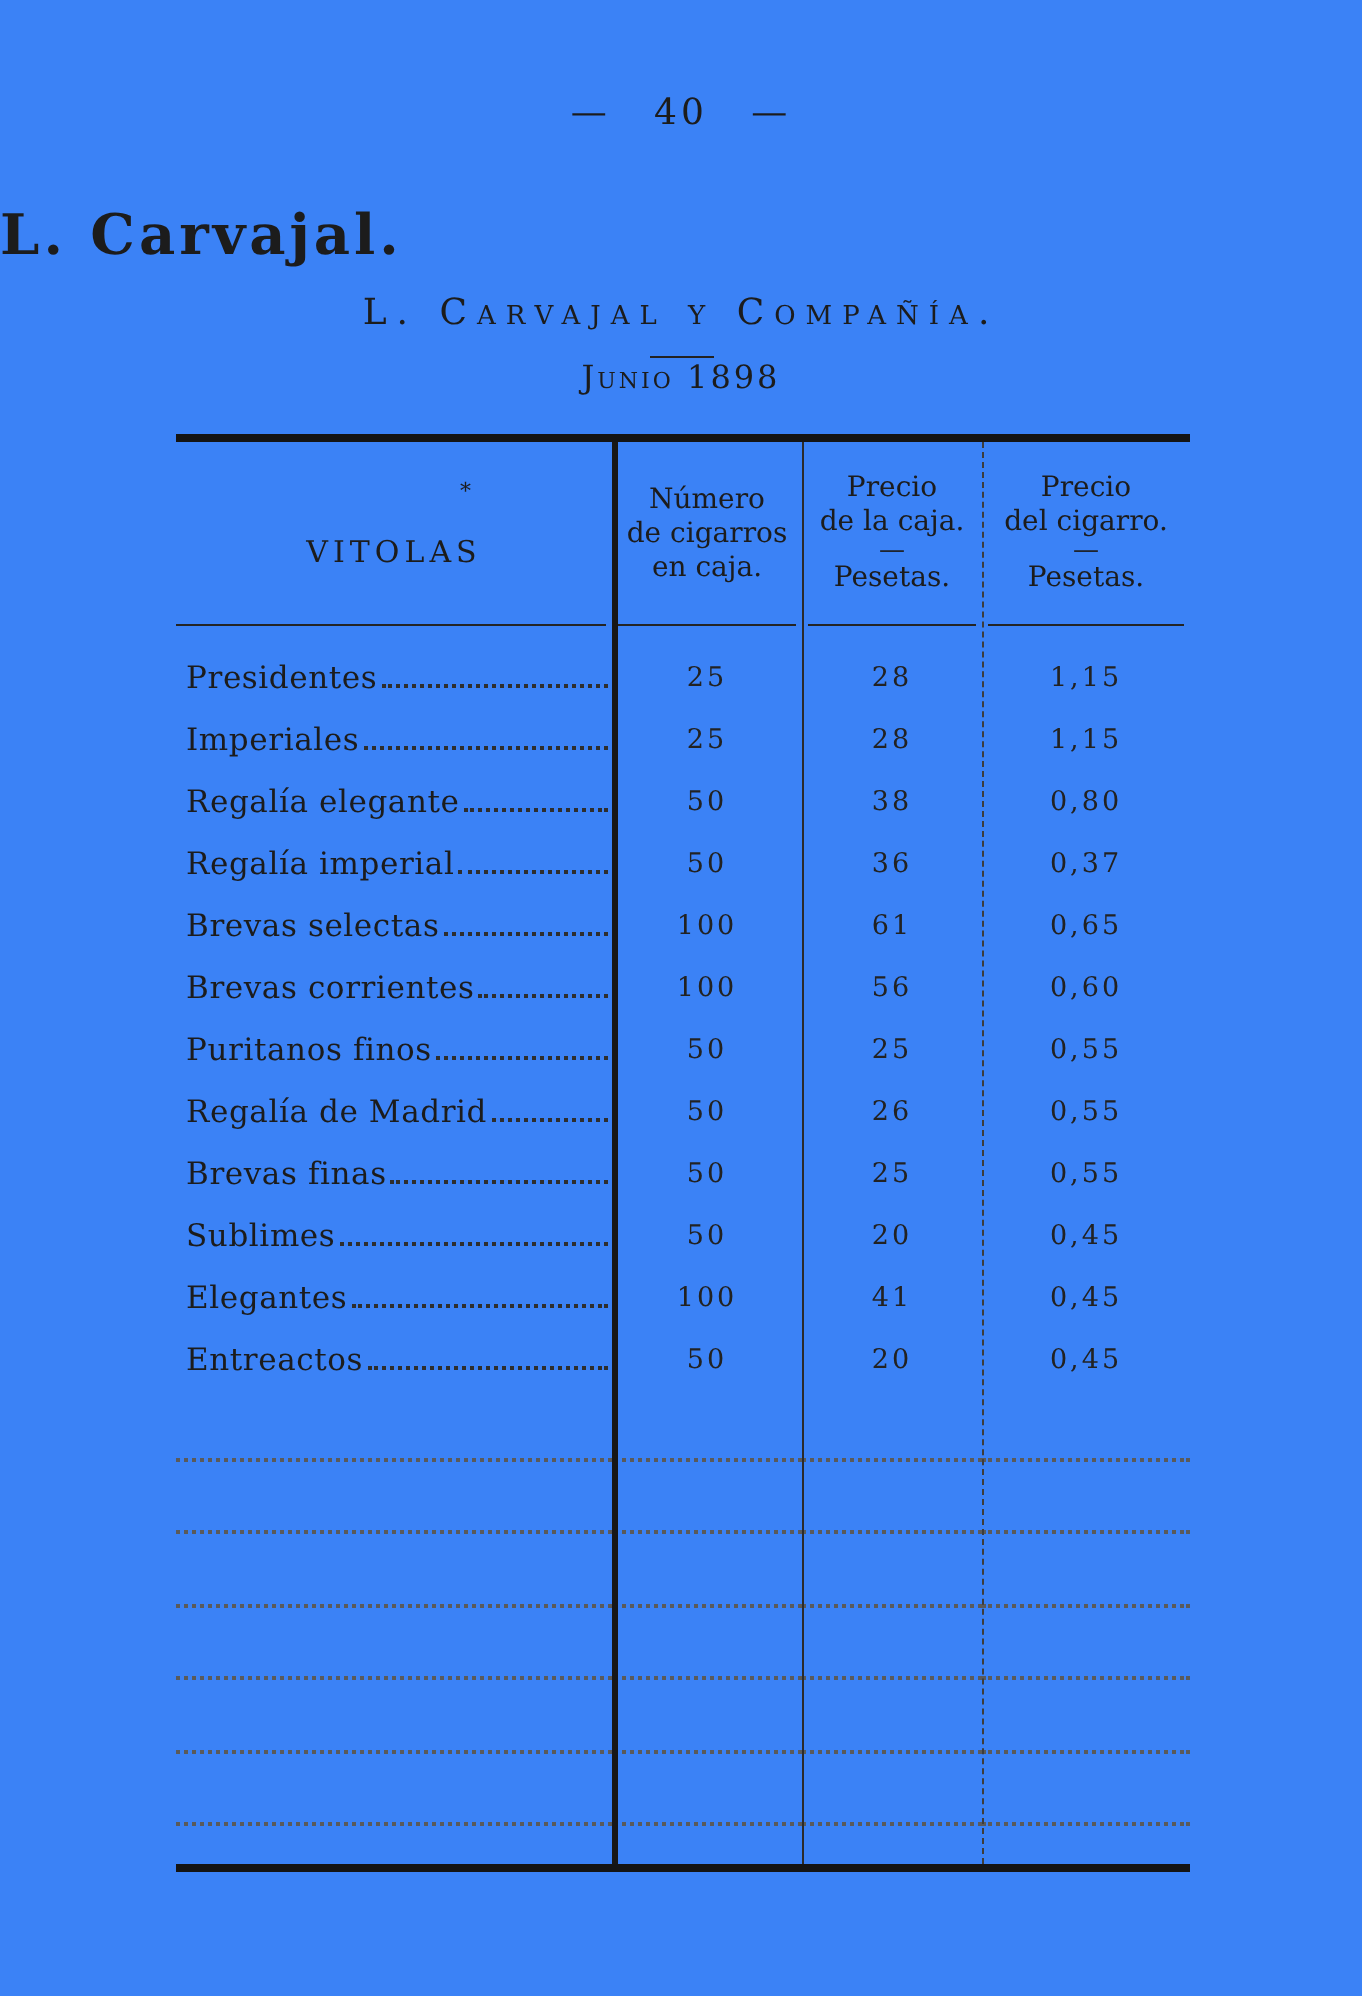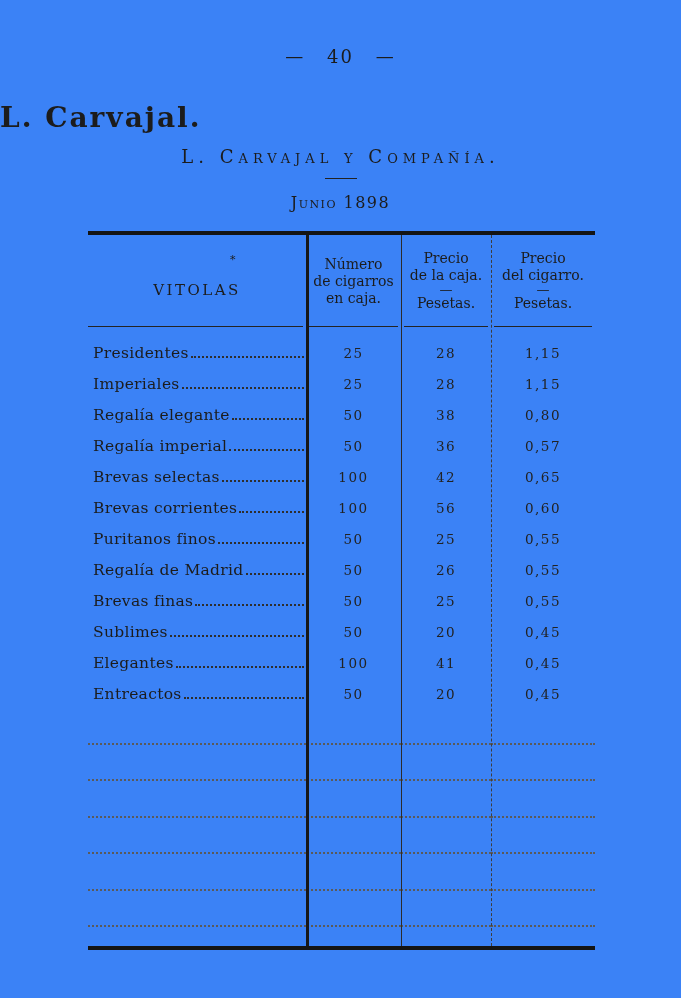--- a/index.html
+++ b/index.html
@@ -21,21 +21,21 @@
     margin-top:34px;
     font-size:28px;line-height:32px;font-weight:bold;letter-spacing:2px;
   }
   .subtitle{
     margin-top:12px;text-align:center;
     font-size:18px;line-height:22px;
     font-variant:small-caps;letter-spacing:5px;
   }
   .rule-small{width:32px;border-top:1.5px solid #222;margin:10px auto 0 auto;}
   .date{
-    margin-top:14px;text-align:center;
+    text-align:center;
     font-size:16px;line-height:20px;
     font-variant:small-caps;letter-spacing:1.5px;
   }
 
   
   .table{
     position:relative;
     margin:18px 0 0 88px;
     width:507px;
     border-top:4px solid #141414;
@@ -162,30 +162,30 @@
         <div class="c c4 num">0,80</div>
       </div>
 
       <div class="row">
         <div class="c c1 cell-label">
             <span>Regalía imperial</span>
             <span class="leader"></span>
           </div>
         <div class="c c2 num">50</div>
         <div class="c c3 num">36</div>
-        <div class="c c4 num">0,57</div>
+        <div class="c c4 num">0,37</div>
       </div>
 
       <div class="row">
         <div class="c c1 cell-label">
             <span>Brevas selectas</span>
             <span class="leader"></span>
           </div>
         <div class="c c2 num">100</div>
-        <div class="c c3 num">42</div>
+        <div class="c c3 num">61</div>
         <div class="c c4 num">0,65</div>
       </div>
 
       <div class="row">
         <div class="c c1 cell-label">
             <span>Brevas corrientes</span>
             <span class="leader"></span>
           </div>
         <div class="c c2 num">100</div>
         <div class="c c3 num">56</div>

